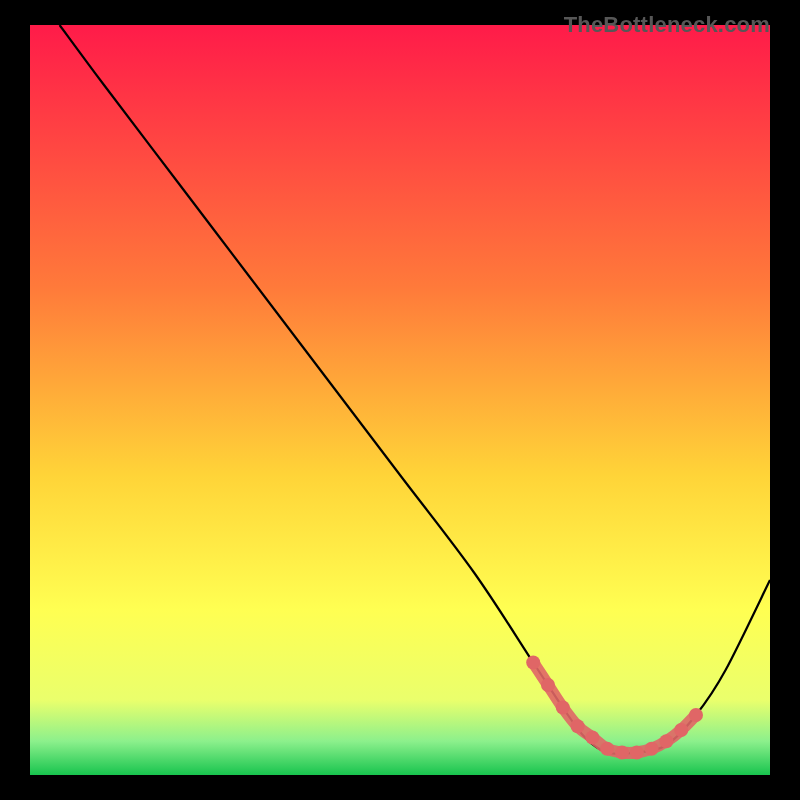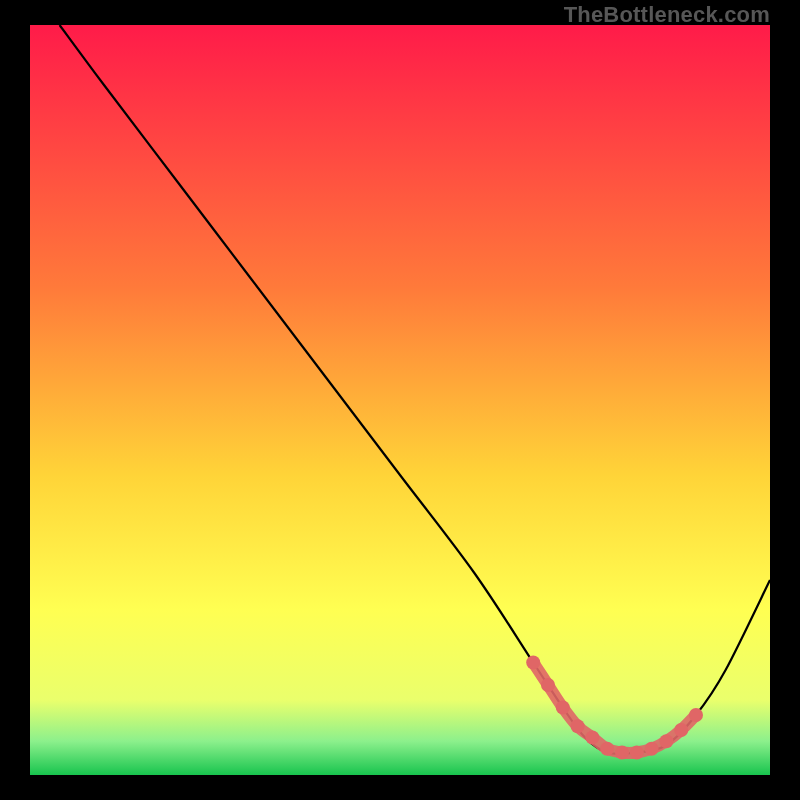--- a/index.html
+++ b/index.html
@@ -20,21 +20,21 @@
   }
   .plot {
     position: absolute;
     left: 0;
     top: 0;
     width: 740px;
     height: 750px;
   }
   .watermark {
     position: absolute;
-    top: 2px;
+    top: 12px;
     right: 30px;
     font-family: Arial, Helvetica, sans-serif;
     font-size: 22px;
     font-weight: 600;
     color: #575757;
     letter-spacing: 0.2px;
   }
 </style>
 </head>
 <body>

